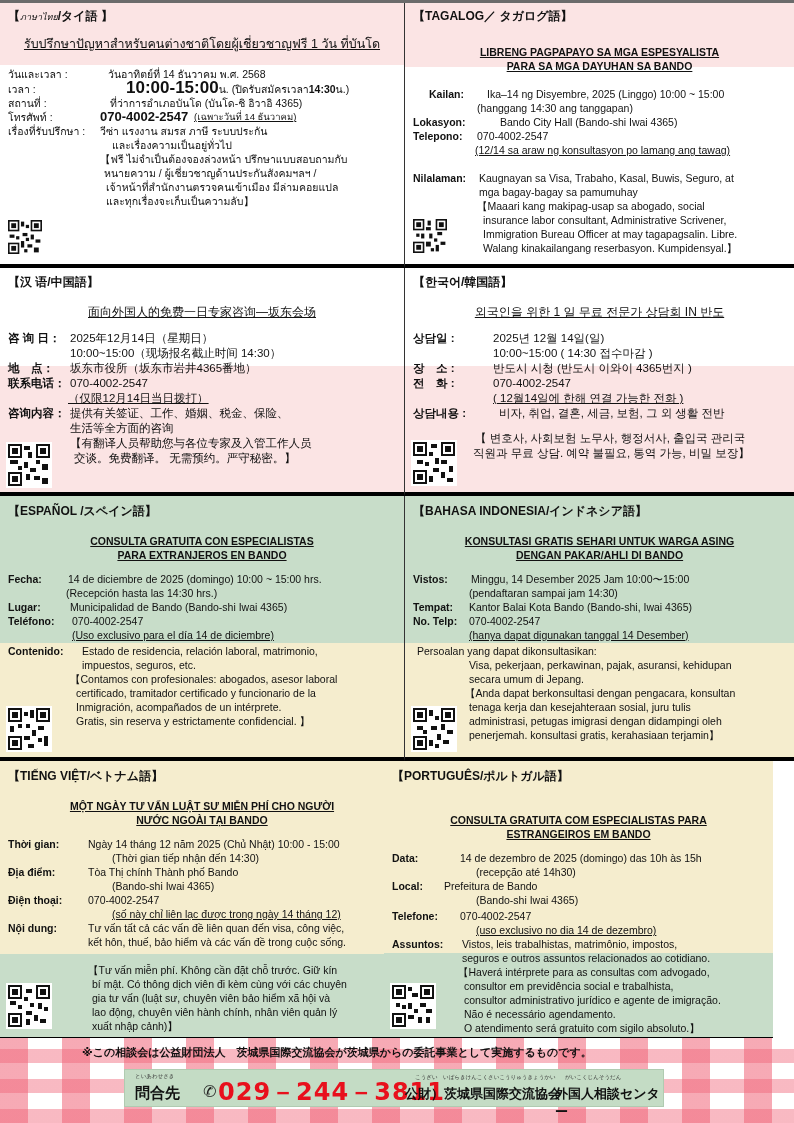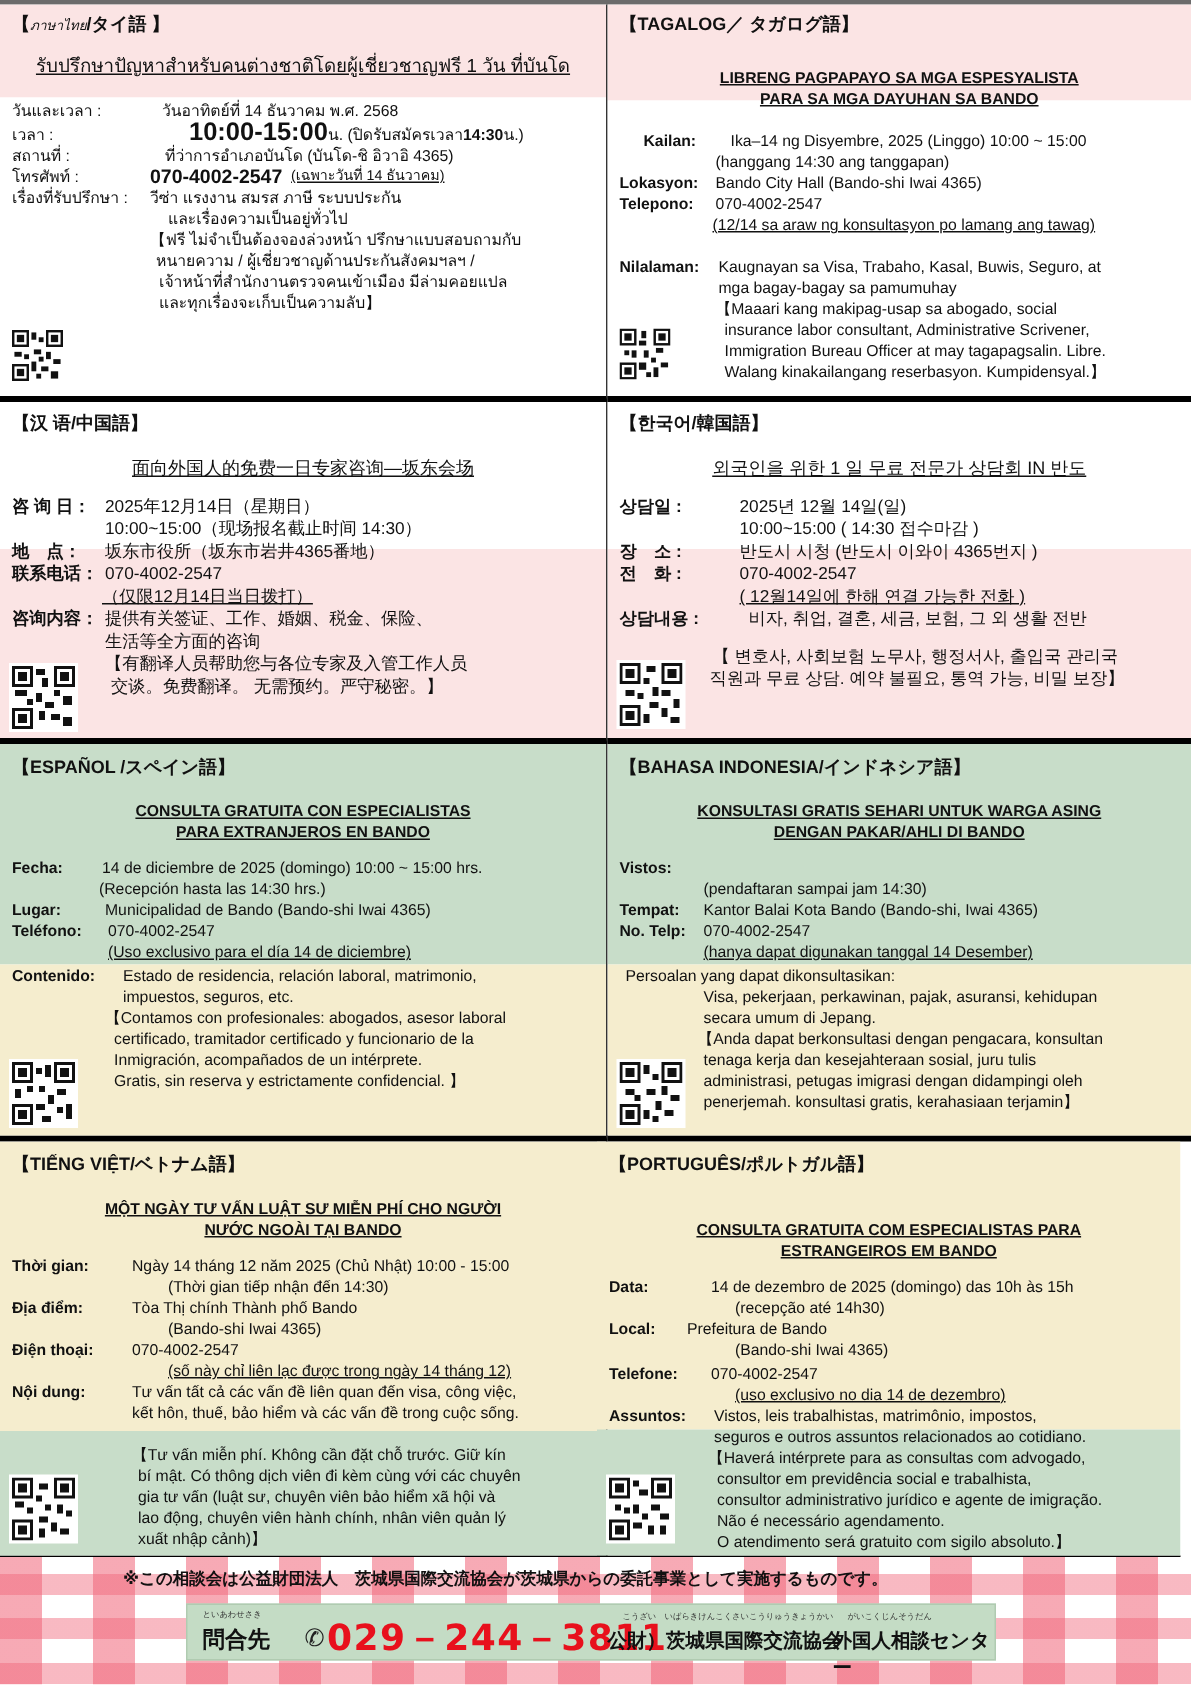--- a/index.html
+++ b/index.html
@@ -127,21 +127,21 @@
       <div class="lang-head">【TAGALOG／ タガログ語】</div>
       <div class="title" style="margin-top:20px">LIBRENG PAGPAPAYO SA MGA ESPESYALISTA</div>
       <div class="title" style="margin-top:0">PARA SA MGA DAYUHAN SA BANDO</div>
       <div style="height:14px"></div>
       <div class="row">
           <span class="lbl" style="width:62px;padding-left:16px">Kailan:</span>
           <span class="val" style="padding-left:12px">Ika–14 ng Disyembre, 2025 (Linggo) 10:00 ~ 15:00</span>
         </div>
       <div class="note" style="padding-left:64px">(hanggang 14:30 ang tanggapan)</div>
       <div class="row">
-          <span class="lbl" style="width:64px">Lokasyon:</span>
+          <span class="lbl" style="width:87px">Lokasyon:</span>
           <span class="val">Bando City Hall (Bando-shi Iwai 4365)</span>
         </div>
       <div class="row">
           <span class="lbl" style="width:64px">Telepono:</span>
           <span class="val">070-4002-2547</span>
         </div>
       <div class="note u" style="padding-left:62px">(12/14 sa araw ng konsultasyon po lamang ang tawag)</div>
       <div style="height:14px"></div>
       <div class="row">
           <span class="lbl" style="width:66px">Nilalaman:</span>
@@ -378,20 +378,21 @@
   <div class="cell right" style="left:405px;top:493px;width:389px;height:265px;">
     <div class="band green" style="top:0;height:147px;"></div>
     <div class="band beige" style="top:147px;height:118px;"></div>
     <div class="content" style="padding-top:6px">
       <div class="lang-head">【BAHASA INDONESIA/インドネシア語】</div>
       <div class="title" style="margin-top:14px">KONSULTASI GRATIS SEHARI UNTUK  WARGA ASING</div>
       <div class="title" style="margin-top:0">DENGAN PAKAR/AHLI DI BANDO</div>
       <div style="height:10px"></div>
       <div class="row">
           <span class="lbl" style="width:58px">Vistos:</span>
+          <span class="val">Minggu, 14 Desember 2025 Jam 10:00〜15:00</span>
         </div>
       <div class="note" style="padding-left:56px">(pendaftaran sampai jam 14:30)</div>
       <div class="row">
           <span class="lbl" style="width:56px">Tempat:</span>
           <span class="val">Kantor Balai Kota Bando  (Bando-shi, Iwai 4365)</span>
         </div>
       <div class="row">
           <span class="lbl" style="width:56px">No. Telp:</span>
           <span class="val">070-4002-2547</span>
         </div>
@@ -498,21 +499,21 @@
             <rect x="9" y="13" width="3" height="2"></rect>
             <rect x="13" y="15" width="2" height="3"></rect>
             <rect x="16" y="17" width="3" height="2"></rect>
             <rect x="9" y="17" width="2" height="3"></rect>
             <rect x="5" y="10" width="2" height="2"></rect>
           </g>
         </svg>
       </div>
   </div>
 
-  <div class="cell right" style="left:398px;top:758px;width:389px;height:280px;">
+  <div class="cell right" style="left:384px;top:758px;width:389px;height:280px;">
     <div class="band beige" style="top:0;height:192px;"></div>
     <div class="band green" style="top:192px;height:88px;"></div>
     <div class="content" style="padding-top:6px">
       <div class="lang-head">【PORTUGUÊS/ポルトガル語】</div>
       <div class="title" style="margin-top:28px">CONSULTA GRATUITA COM ESPECIALISTAS PARA</div>
       <div class="title" style="margin-top:0">ESTRANGEIROS EM BANDO</div>
       <div style="height:10px"></div>
       <div class="row">
           <span class="lbl" style="width:68px">Data:</span>
           <span class="val">14 de dezembro de 2025 (domingo) das 10h às 15h</span>

